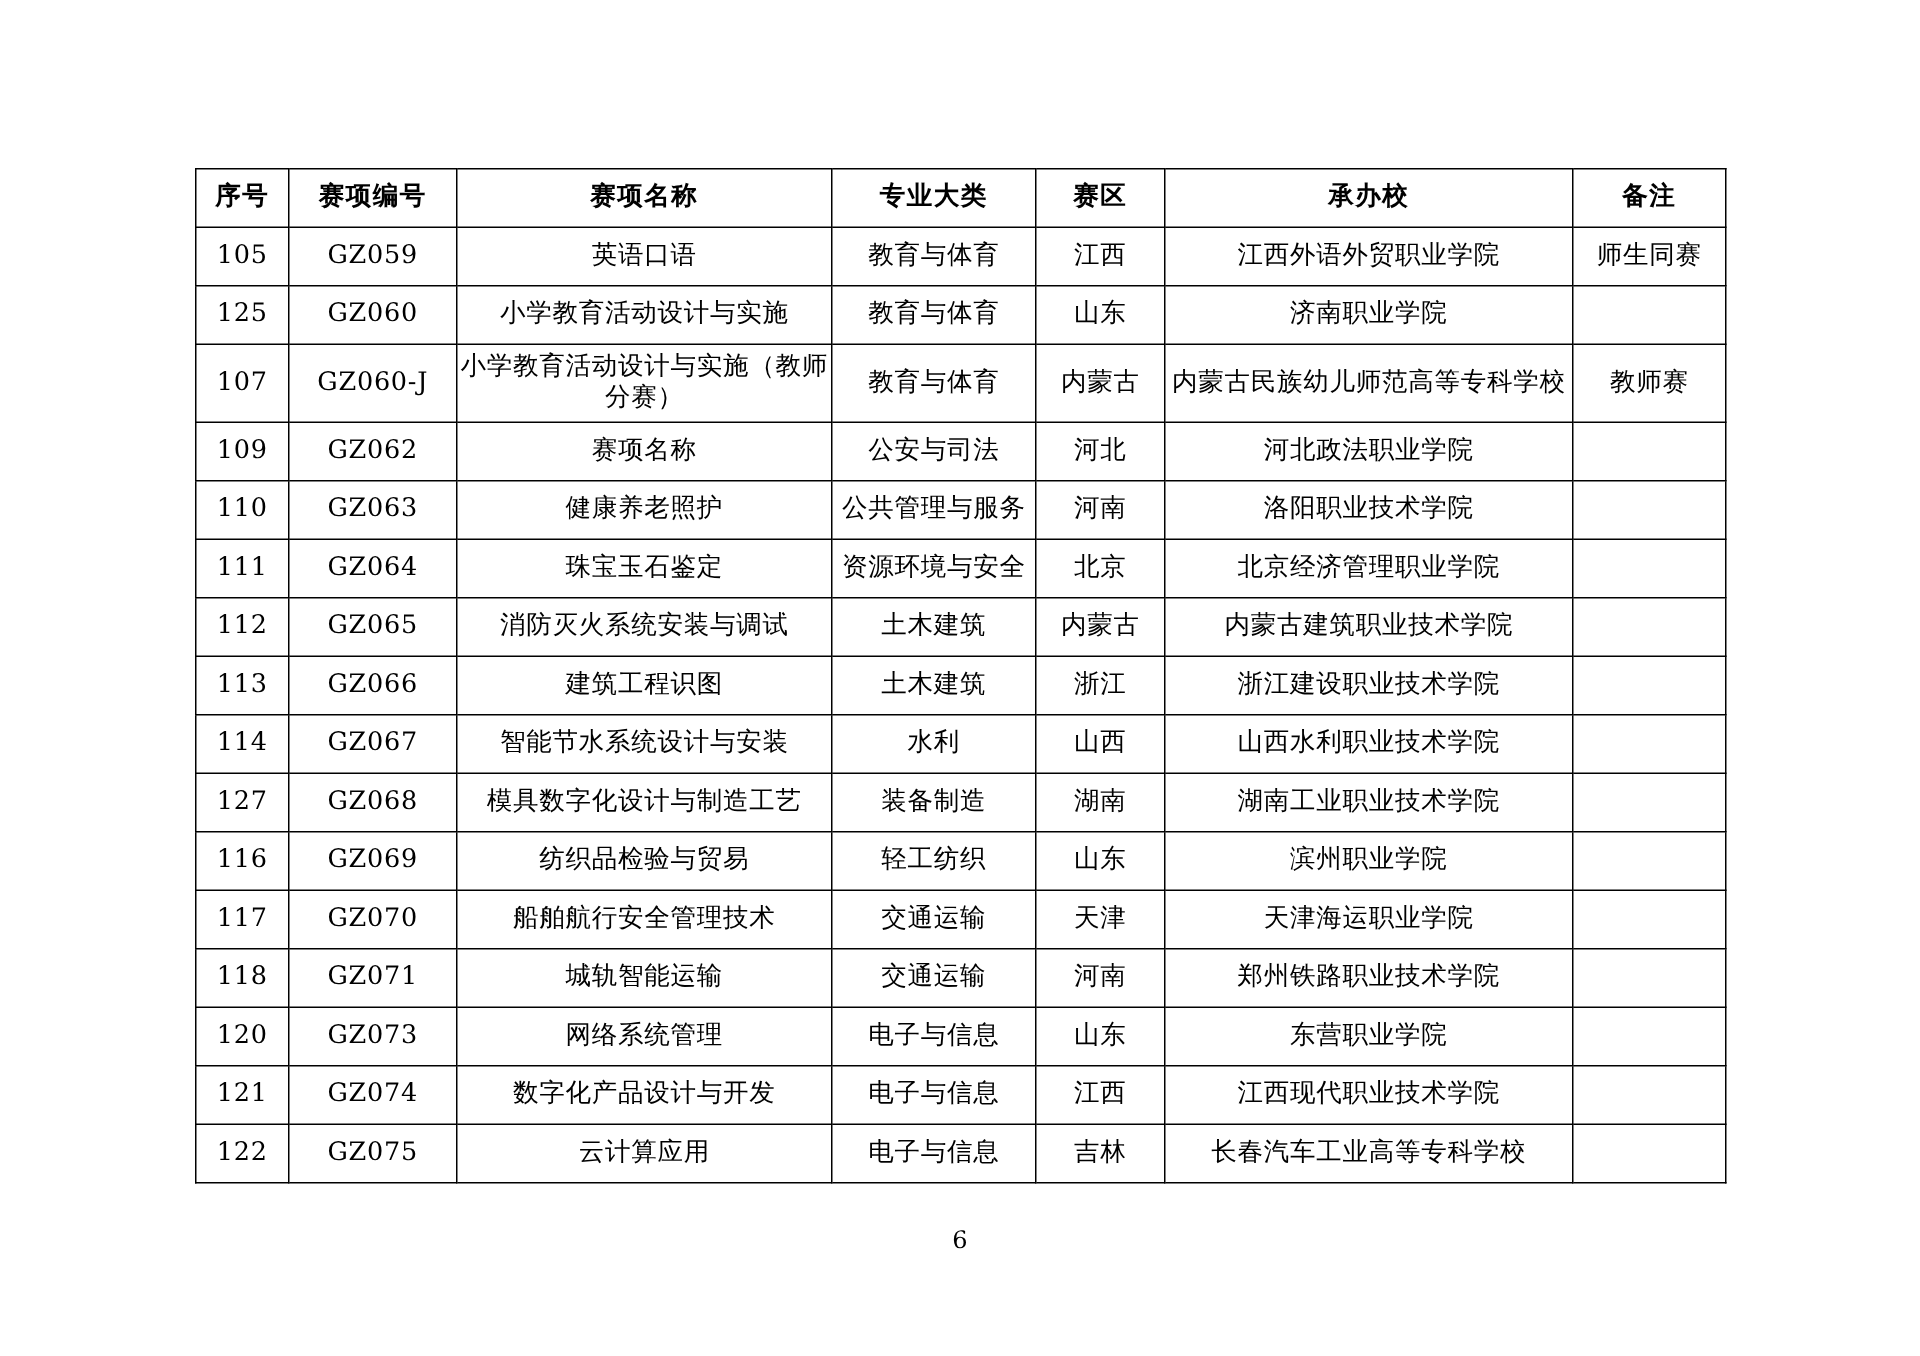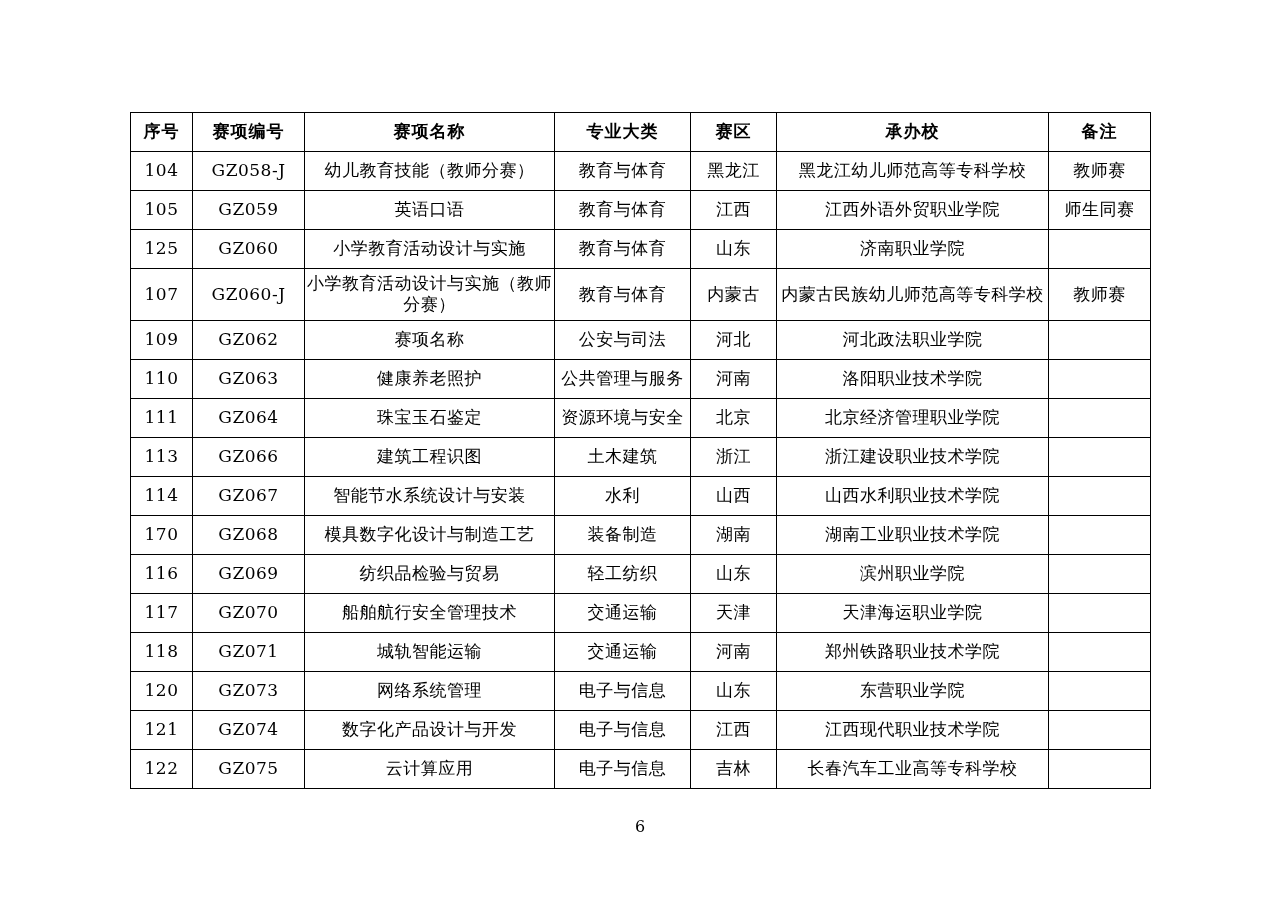--- a/index.html
+++ b/index.html
@@ -93,29 +93,20 @@
           <td>赛项编号</td>
           <td>赛项名称</td>
           <td>专业大类</td>
           <td>赛区</td>
           <td>承办校</td>
           <td>备注</td>
         </tr>
       </thead>
       <tbody>
         <tr>
-          <td>104</td>
-          <td>GZ058-J</td>
-          <td>幼儿教育技能（教师分赛）</td>
-          <td>教育与体育</td>
-          <td>黑龙江</td>
-          <td>黑龙江幼儿师范高等专科学校</td>
-          <td>教师赛</td>
-        </tr>
-        <tr>
           <td>105</td>
           <td>GZ059</td>
           <td>英语口语</td>
           <td>教育与体育</td>
           <td>江西</td>
           <td>江西外语外贸职业学院</td>
           <td>师生同赛</td>
         </tr>
         <tr>
           <td>125</td>
@@ -156,39 +147,48 @@
         <tr>
           <td>111</td>
           <td>GZ064</td>
           <td>珠宝玉石鉴定</td>
           <td>资源环境与安全</td>
           <td>北京</td>
           <td>北京经济管理职业学院</td>
           <td></td>
         </tr>
         <tr>
+          <td>112</td>
+          <td>GZ065</td>
+          <td>消防灭火系统安装与调试</td>
+          <td>土木建筑</td>
+          <td>内蒙古</td>
+          <td>内蒙古建筑职业技术学院</td>
+          <td></td>
+        </tr>
+        <tr>
           <td>113</td>
           <td>GZ066</td>
           <td>建筑工程识图</td>
           <td>土木建筑</td>
           <td>浙江</td>
           <td>浙江建设职业技术学院</td>
           <td></td>
         </tr>
         <tr>
           <td>114</td>
           <td>GZ067</td>
           <td>智能节水系统设计与安装</td>
           <td>水利</td>
           <td>山西</td>
           <td>山西水利职业技术学院</td>
           <td></td>
         </tr>
         <tr>
-          <td>170</td>
+          <td>127</td>
           <td>GZ068</td>
           <td>模具数字化设计与制造工艺</td>
           <td>装备制造</td>
           <td>湖南</td>
           <td>湖南工业职业技术学院</td>
           <td></td>
         </tr>
         <tr>
           <td>116</td>
           <td>GZ069</td>

